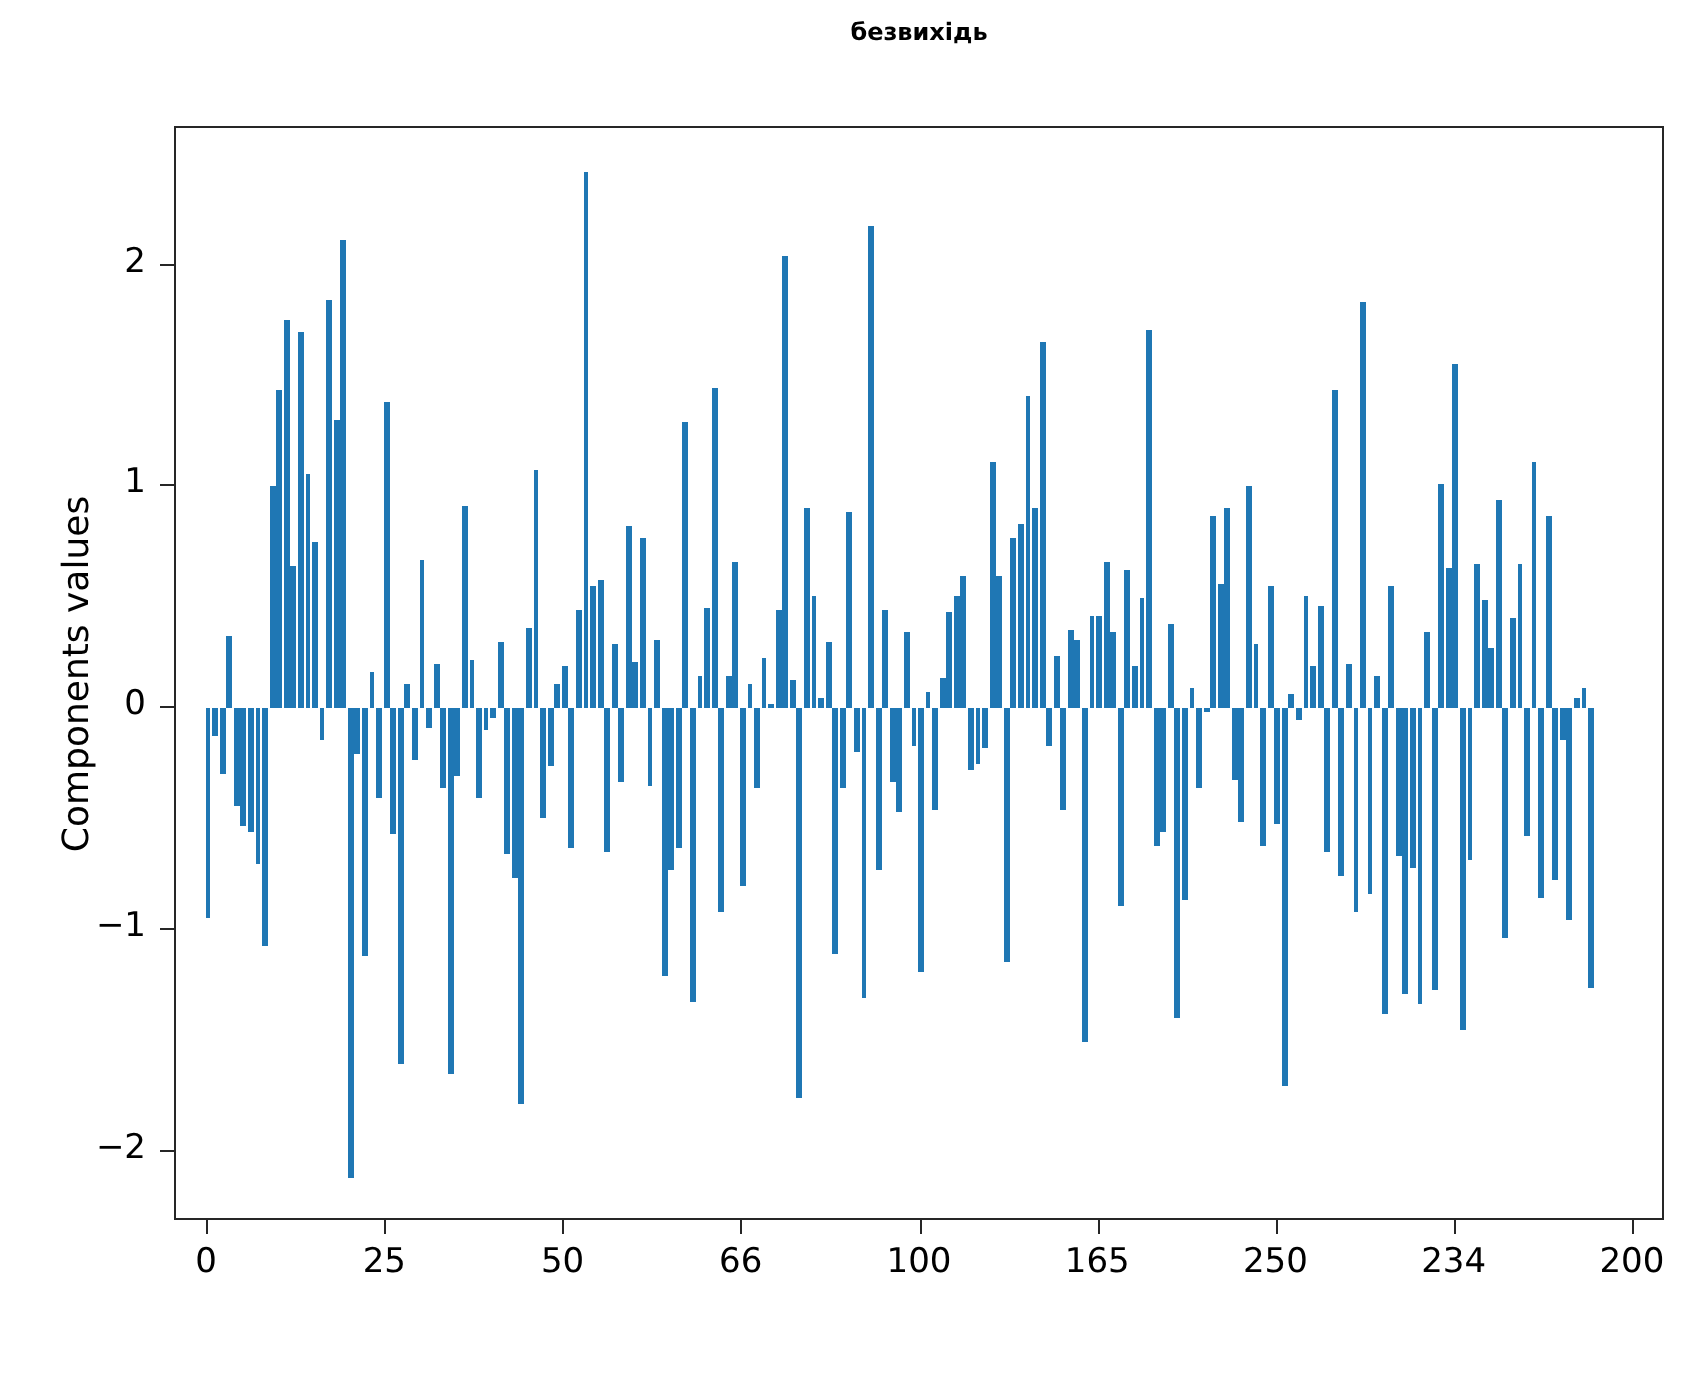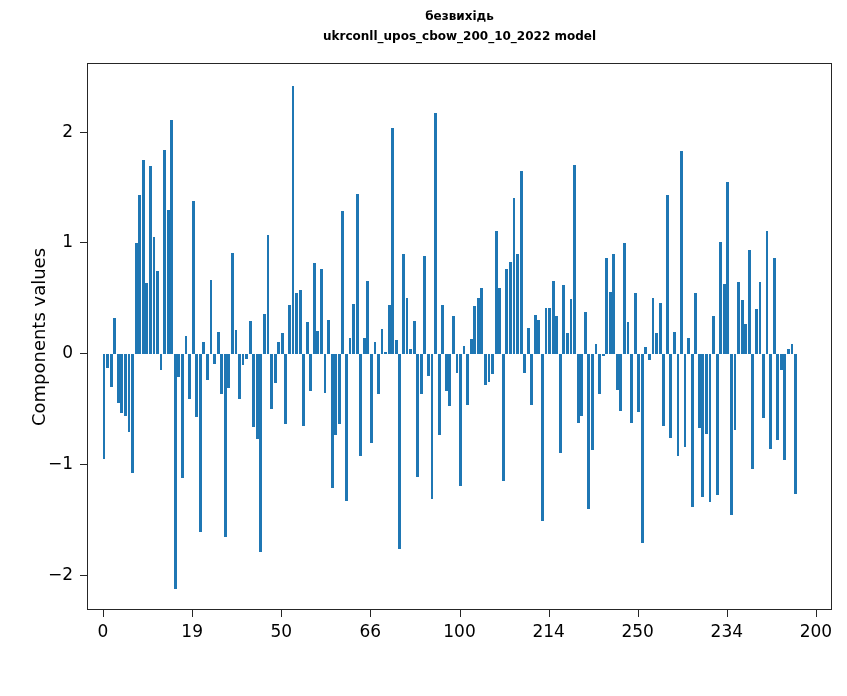--- a/index.html
+++ b/index.html
@@ -113,21 +113,20 @@
     white-space: nowrap;
   }
 </style>
 </head>
 <body>
 
 <div id="figure">
 
   <div id="title-block">
     <span id="title-line1">безвихідь</span>
-    <span id="title-line2">ukrconll_upos_cbow_200_10_2022 model</span>
   </div>
 
   <div id="plot-area">
     <div id="bars-layer">
         <div class="bar" style="left: 14.6148px; top: 290.109px; width: 2.85167px; height: 105.192px;"></div>
         <div class="bar" style="left: 18.1794px; top: 290.109px; width: 2.85167px; height: 14.3947px;"></div>
         <div class="bar" style="left: 21.744px; top: 290.109px; width: 2.85167px; height: 33.2186px;"></div>
         <div class="bar" style="left: 25.3086px; top: 253.569px; width: 2.85167px; height: 36.5405px;"></div>
         <div class="bar" style="left: 28.8732px; top: 290.109px; width: 2.85167px; height: 48.7206px;"></div>
         <div class="bar" style="left: 32.4378px; top: 290.109px; width: 2.85167px; height: 58.6862px;"></div>
@@ -332,29 +331,29 @@
       <div class="ytick-label" style="right: 774px; top: 344.109px;">0</div>
       <div class="ytick-mark" style="top: 242.381px;"></div>
       <div class="ytick-label" style="right: 774px; top: 233.381px;">1</div>
       <div class="ytick-mark" style="top: 131.652px;"></div>
       <div class="ytick-label" style="right: 774px; top: 122.652px;">2</div>
     </div>
   <div id="xaxis">
       <div class="xtick-mark" style="left: 103.041px;"></div>
       <div class="xtick-label" style="left: 63.0407px; width: 80px;">0</div>
       <div class="xtick-mark" style="left: 192.156px;"></div>
-      <div class="xtick-label" style="left: 152.156px; width: 80px;">19</div>
+      <div class="xtick-label" style="left: 152.156px; width: 80px;">25</div>
       <div class="xtick-mark" style="left: 281.27px;"></div>
       <div class="xtick-label" style="left: 241.27px; width: 80px;">50</div>
       <div class="xtick-mark" style="left: 370.385px;"></div>
       <div class="xtick-label" style="left: 330.385px; width: 80px;">66</div>
       <div class="xtick-mark" style="left: 459.5px;"></div>
       <div class="xtick-label" style="left: 419.5px; width: 80px;">100</div>
       <div class="xtick-mark" style="left: 548.615px;"></div>
-      <div class="xtick-label" style="left: 508.615px; width: 80px;">214</div>
+      <div class="xtick-label" style="left: 508.615px; width: 80px;">165</div>
       <div class="xtick-mark" style="left: 637.73px;"></div>
       <div class="xtick-label" style="left: 597.73px; width: 80px;">250</div>
       <div class="xtick-mark" style="left: 726.844px;"></div>
       <div class="xtick-label" style="left: 686.844px; width: 80px;">234</div>
       <div class="xtick-mark" style="left: 815.959px;"></div>
       <div class="xtick-label" style="left: 775.959px; width: 80px;">200</div>
     </div>
 
   <div id="ylabel" style="left: 28px; top: 336.5px; transform: rotate(-90deg) translate(-50%, 0px);">Components values</div>
 

